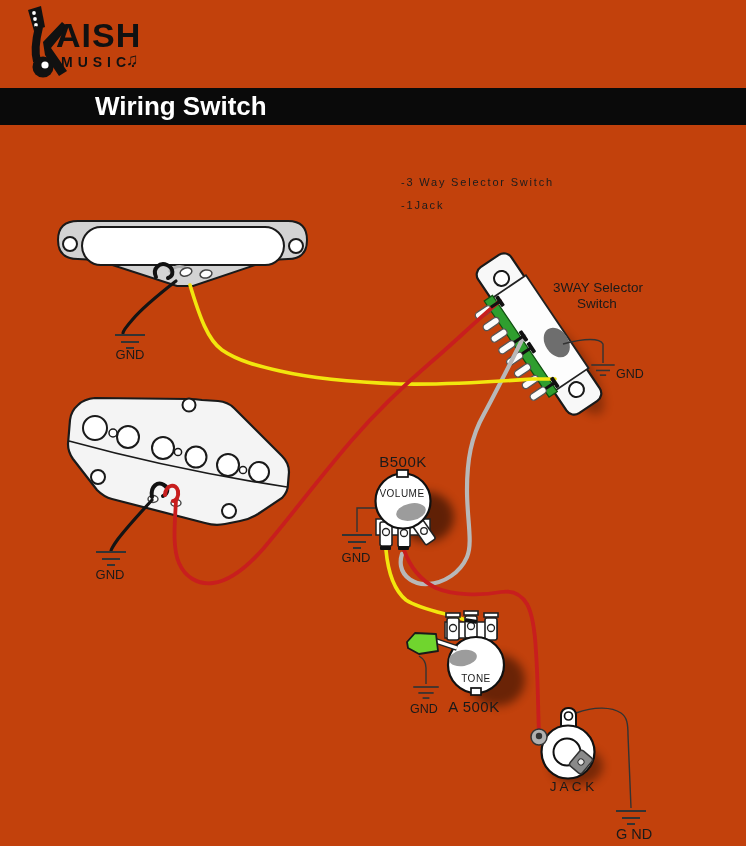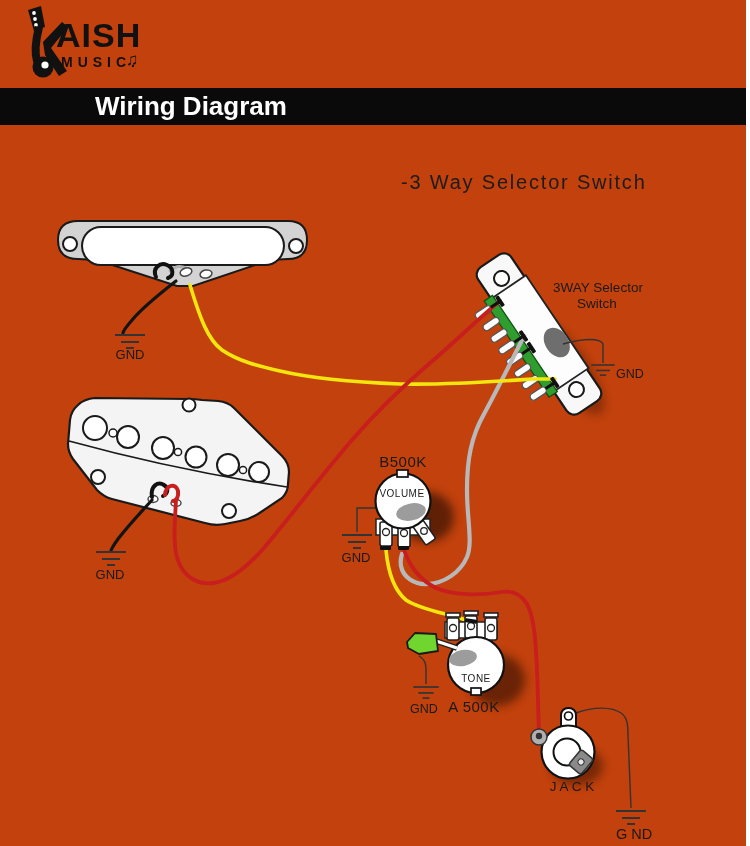--- a/index.html
+++ b/index.html
@@ -11,21 +11,21 @@
   .logo-mark{position:absolute;left:2px;top:2px;}
   .brand-main{position:absolute;left:48px;top:14px;font-size:34px;font-weight:bold;color:#111;letter-spacing:1px;}
   .brand-sub{position:absolute;left:53px;top:52px;font-size:14px;font-weight:bold;color:#111;letter-spacing:5px;}
   .brand-note{position:absolute;left:118px;top:48px;font-size:17px;color:#111;}
 
   
   .banner{position:absolute;left:0;top:88px;width:750px;height:37px;background:#0a0a0a;}
   .banner-title{position:absolute;left:95px;top:0;line-height:37px;color:#ffffff;font-size:26px;font-weight:bold;}
 
   
-  .parts-list{position:absolute;left:401px;top:171px;color:#1c1c1c;font-size:20px;letter-spacing:1.8px;}
+  .parts-list{position:absolute;left:401px;top:171px;color:#1c1c1c;font-size:11px;letter-spacing:1.8px;}
   .parts-list div{height:23px;line-height:23px;}
 
   .diagram{position:absolute;left:0;top:0;}
   .diagram text{font-family:"Liberation Sans", sans-serif;fill:#1a1a1a;}
   .t13{font-size:13.5px;}
   .t15{font-size:15px;letter-spacing:0.5px;}
   .t10{font-size:10px;letter-spacing:0.5px;}
   .t12{font-size:12.5px;}
   .t14{font-size:14.5px;}
   .gnd-t{font-size:13px;}
@@ -45,25 +45,26 @@
       <circle cx="33" cy="63" r="10.5" fill="#111"></circle>
       <circle cx="35" cy="61" r="3.6" fill="#fff"></circle>
       <path d="M 33,38 L 52,18 L 58,23 L 41,44 L 57,67 L 49,72 L 35,51 Z" fill="#111"></path>
     </svg>
     <span class="brand-main">AISH</span>
     <span class="brand-sub">MUSIC.</span>
     <span class="brand-note">♫</span>
   </div>
 
   <div class="banner">
-    <span class="banner-title">Wiring Diagram</span>
+    <span class="banner-title">Wiring Switch</span>
   </div>
 
   <div class="parts-list">
     <div>-3 Way Selector Switch</div>
+    <div>-1Jack</div>
   </div>
 
   <svg class="diagram" width="750" height="846" viewBox="0 0 750 846">
     <defs>
       <filter id="soft" x="-80%" y="-80%" width="260%" height="260%">
         <feGaussianBlur stdDeviation="5"></feGaussianBlur>
       </filter>
       <g id="gnd-sym" stroke="#333" stroke-width="2">
         <line x1="-15" y1="0" x2="15" y2="0"></line>
         <line x1="-9" y1="7" x2="9" y2="7"></line>

